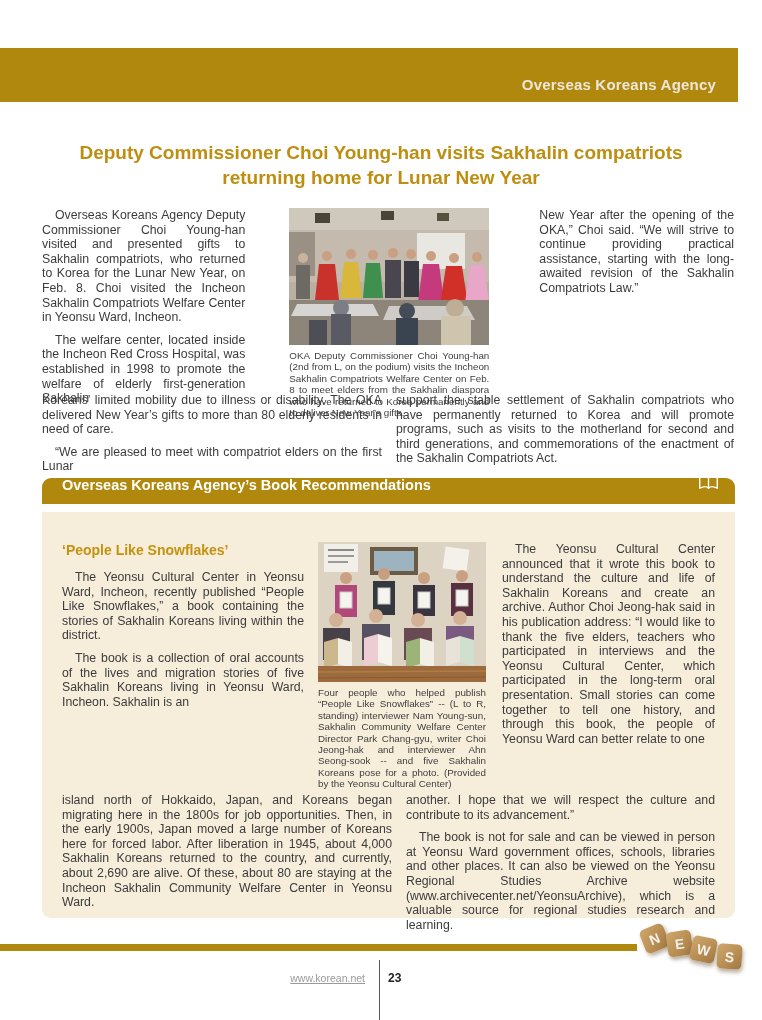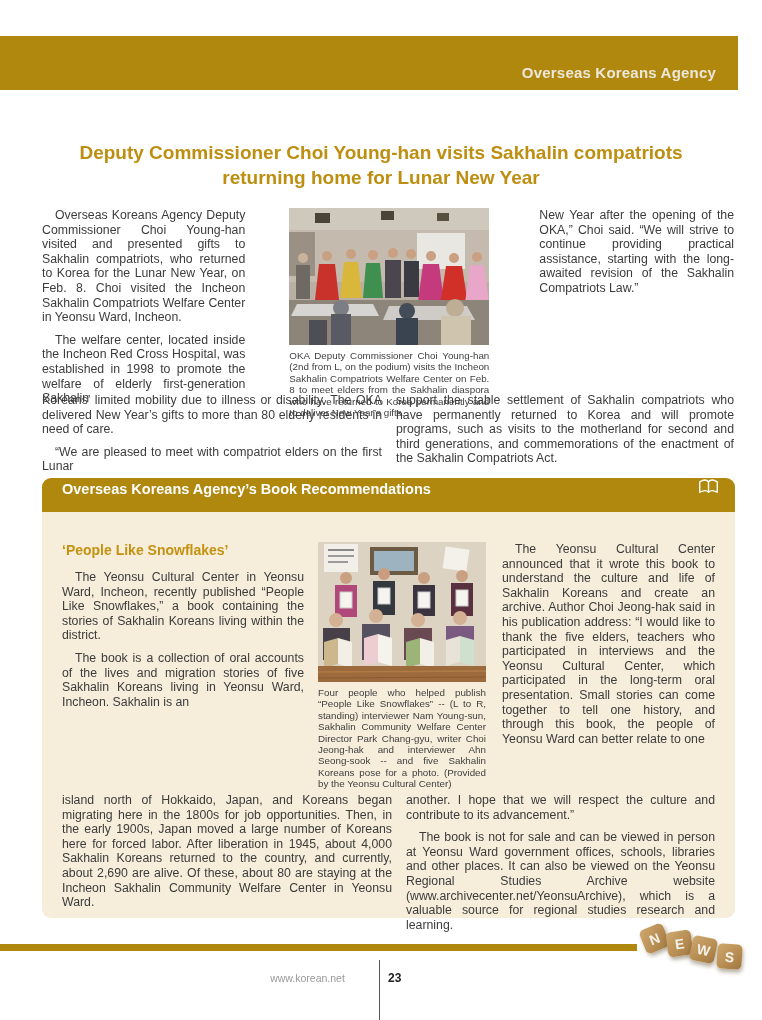--- a/index.html
+++ b/index.html
@@ -8,21 +8,21 @@
     --beige:#F6EDDA;
     --body:#3c3c3c;
   }
   html,body{margin:0;padding:0;background:#fff;}
   .page{
     position:relative;width:762px;height:1020px;background:#ffffff;
     font-family:"Liberation Sans", sans-serif;color:var(--body);overflow:hidden;
   }
   
   .header-bar{
-    position:absolute;left:0;top:36px;width:738px;height:54px;background:var(--gold);
+    position:absolute;left:0;top:48px;width:738px;height:54px;background:var(--gold);
     display:flex;align-items:flex-end;justify-content:flex-end;
     padding:0 22px 9px 0;box-sizing:border-box;
   }
   .header-bar span{color:#ECE7DB;font-size:15px;font-weight:bold;letter-spacing:.2px;}
   
   .article-title{
     position:absolute;left:30px;top:140px;width:702px;margin:0;text-align:center;
     color:var(--gold-text);font-size:19px;line-height:1.32;font-weight:bold;
   }
   
@@ -33,21 +33,21 @@
   .cols{position:absolute;left:42px;top:208px;width:692px;display:flex;gap:32px;}
   .col-a{width:236px;margin-right:12px;}
   .col-b{width:200px;margin-right:18px;}
   .col-c{width:226px;}
   .photo-frame{width:200px;height:137px;overflow:hidden;background:#b9afa2;}
   .bottom-cols{position:absolute;left:42px;top:393px;width:692px;display:flex;}
   .bcol-a{width:340px;margin-right:14px;}
   .bcol-b{width:338px;}
   
   .book-banner{
-    position:absolute;left:42px;top:478px;width:693px;height:34px;background:var(--gold);
+    position:absolute;left:42px;top:478px;width:693px;height:26px;background:var(--gold);
     border-radius:9px 9px 0 0;display:flex;align-items:center;justify-content:space-between;
     padding:0 16px 12px 20px;box-sizing:border-box;
   }
   .book-banner .label{color:#ffffff;font-size:14.5px;font-weight:bold;}
   .book-panel{
     position:absolute;left:42px;top:512px;width:693px;height:406px;background:var(--beige);
     border-radius:0 0 9px 9px;box-sizing:border-box;padding:30px 20px 0 20px;
   }
   .book-cols{display:flex;height:250px;overflow:hidden;}
   .bk-a{width:242px;margin-right:14px;}
@@ -66,21 +66,21 @@
   .cube{
     position:absolute;width:25px;height:25px;border-radius:5px;
     background:linear-gradient(135deg,#cfa96e 0%,#b68c51 60%,#9e7742 100%);
     color:#f4f1ea;font-weight:bold;font-size:14px;display:flex;align-items:center;justify-content:center;
     box-shadow:1px 3px 4px rgba(90,70,40,.45);
   }
   .cube.n{left:4px;top:8px;transform:rotate(-22deg);}
   .cube.e{left:29px;top:13px;transform:rotate(-8deg);}
   .cube.w{left:53px;top:19px;transform:rotate(12deg);}
   .cube.s{left:79px;top:26px;transform:rotate(4deg);}
-  .footer-url{position:absolute;top:972px;left:250px;width:115px;text-align:center;font-size:10.5px;color:#9a9a9a;}
+  .footer-url{position:absolute;top:972px;left:250px;width:115px;text-align:right;font-size:10.5px;color:#9a9a9a;text-decoration:underline;}
   .footer-divider{position:absolute;left:379px;top:960px;width:1px;height:60px;background:#555;}
   .footer-page{position:absolute;left:388px;top:971px;font-size:12px;font-weight:bold;color:#222;}
 </style>
 </head>
 <body>
 
 <div class="page">
 
   <div class="header-bar">
     <span>Overseas Koreans Agency</span>

